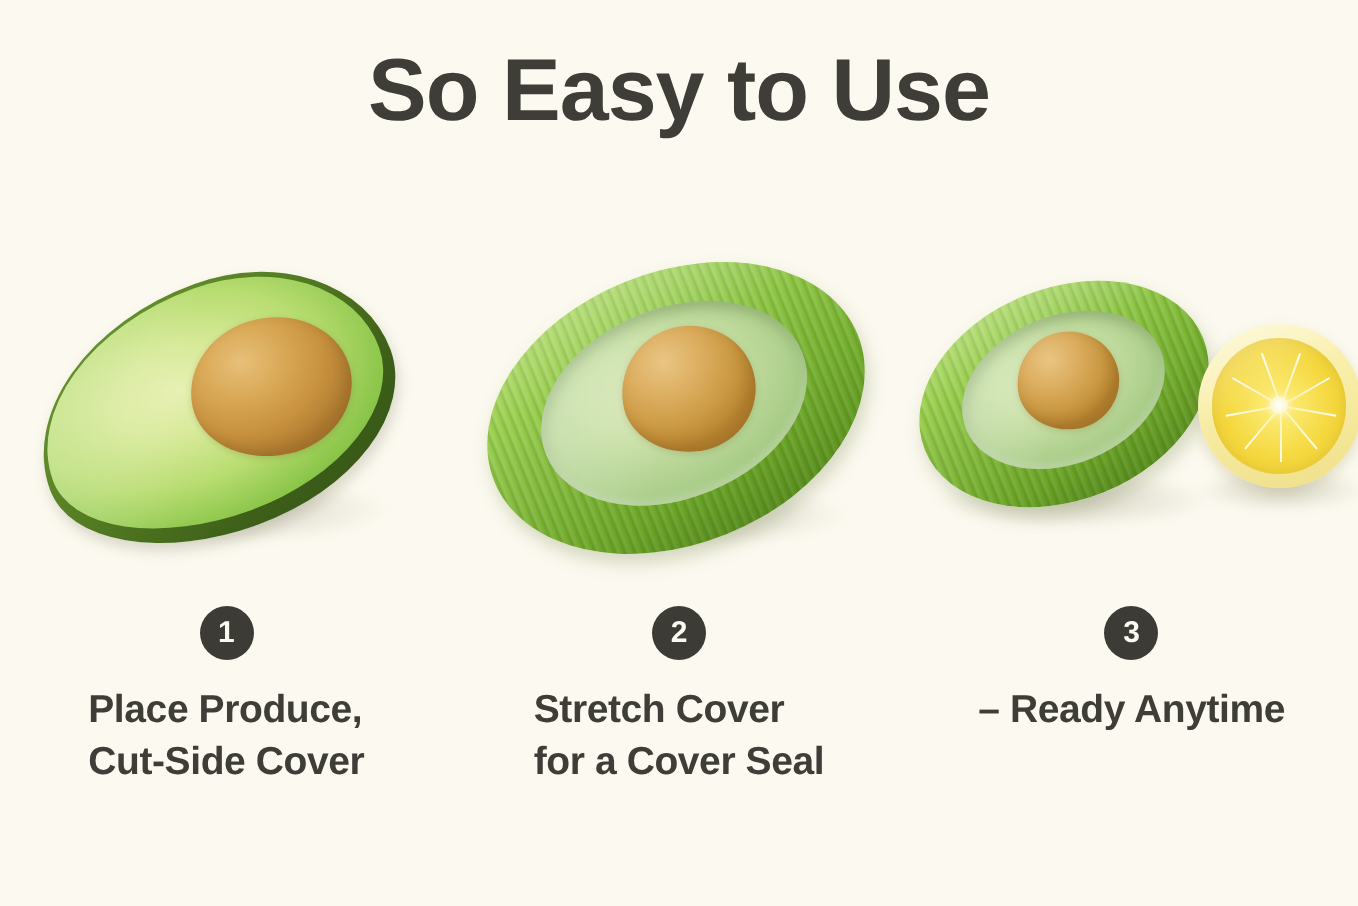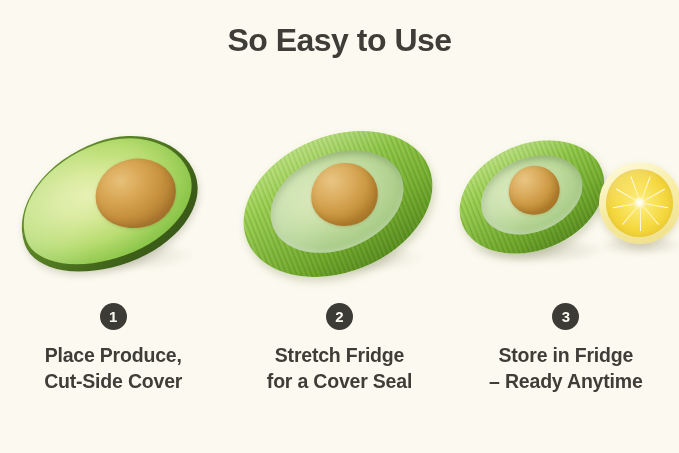--- a/index.html
+++ b/index.html
@@ -9,21 +9,21 @@
     font-family:"Liberation Sans", sans-serif;
     overflow:hidden;
     position:relative;
   }
   .page{position:relative;width:679px;height:453px;background:#FCFAF0;}
 
   
   .title{
     position:absolute;top:24px;left:0;width:679px;
     text-align:center;
-    font-size:32px;
+    font-size:44px;
     font-weight:bold;
     letter-spacing:-0.5px;
     color:#3E3D38;
     line-height:1;
   }
 
   
   .steps{
     position:absolute;top:130px;left:0;width:679px;height:300px;
     display:flex;
@@ -176,21 +176,20 @@
     border-radius:50%;
     background:#3C3B36;
     color:#FCFAF0;
     font-size:15px;
     font-weight:bold;
     display:flex;align-items:center;justify-content:center;
     line-height:1;
   }
   .caption{
     margin-top:13px;
-    text-align:center;
     font-size:19.5px;
     font-weight:bold;
     color:#3E3D38;
     line-height:1.33;
     letter-spacing:-0.2px;
   }
   .caption .l2{display:block;}
 </style>
 </head>
 <body>
@@ -224,21 +223,21 @@
           <div class="rim">
             <div class="ribs"></div>
             <div class="rimshade"></div>
           </div>
           <div class="well"></div>
           <div class="pit"></div>
         </div>
       </div>
       <div class="badge">2</div>
       <div class="caption">
-        <span>Stretch Fridge</span>
+        <span>Stretch Cover</span>
         <span class="l2">for a Cover Seal</span>
       </div>
     </div>
 
     <div class="step">
       <div class="stage">
         <div class="shadow" style="left:16px;top:106px;width:136px;height:28px;"></div>
         <div class="shadow" style="left:146px;top:104px;width:84px;height:22px;"></div>
 
         <div class="covered avo3">
@@ -261,19 +260,18 @@
             <div class="seg" style="transform:rotate(240deg)"></div>
             <div class="seg" style="transform:rotate(280deg)"></div>
             <div class="seg" style="transform:rotate(320deg)"></div>
             <div class="core"></div>
           </div>
           <div class="gloss"></div>
         </div>
       </div>
       <div class="badge">3</div>
       <div class="caption">
-        <span>Store in Fridge</span>
         <span class="l2">– Ready Anytime</span>
       </div>
     </div>
 
   </div>
 </div>
 
 </body></html>

